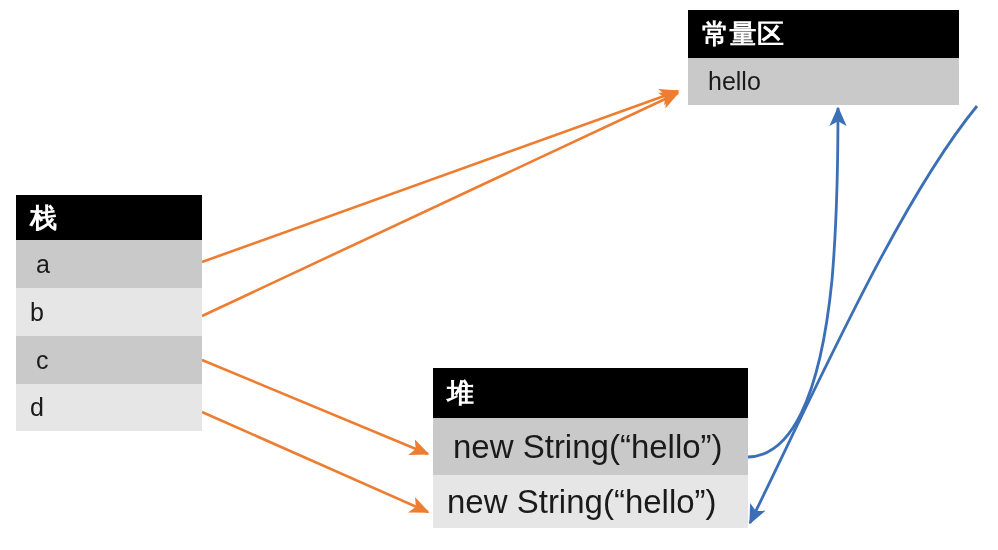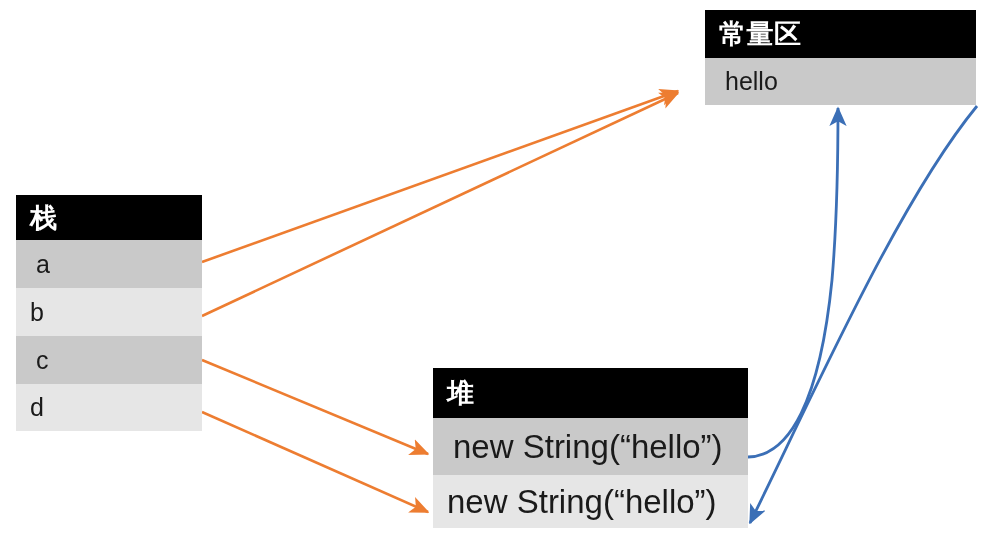--- a/index.html
+++ b/index.html
@@ -39,21 +39,21 @@
   .row-dark { background: #c9c9c9; padding-left: 20px; }
   .row-light { background: #e6e6e6; }
 
   
   #stack-table { left: 16px; top: 195px; width: 186px; }
   #stack-table .tbl-header { height: 45px; font-size: 27px; }
   #stack-table .tbl-row { height: 48px; font-size: 25px; }
   #stack-table .tbl-row.last { height: 47px; }
 
   
-  #const-table { left: 688px; top: 10px; width: 271px; margin-left: 17px; }
+  #const-table { left: 688px; top: 10px; width: 271px; }
   #const-table .tbl-header { height: 48px; font-size: 27px; }
   #const-table .tbl-row { height: 47px; font-size: 25px; }
 
   
   #heap-table { left: 433px; top: 368px; width: 315px; }
   #heap-table .tbl-header { height: 50px; font-size: 27px; }
   #heap-table .tbl-row { height: 57px; font-size: 33px; }
   #heap-table .tbl-row.last { height: 53px; }
 
   #arrow-layer {

